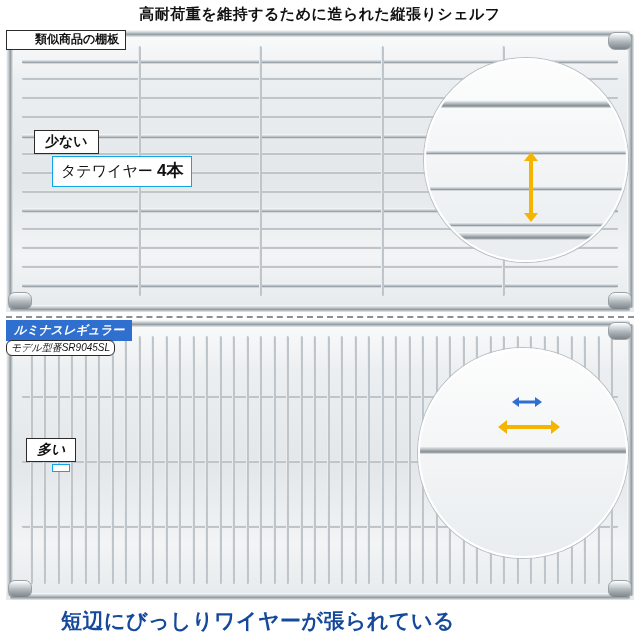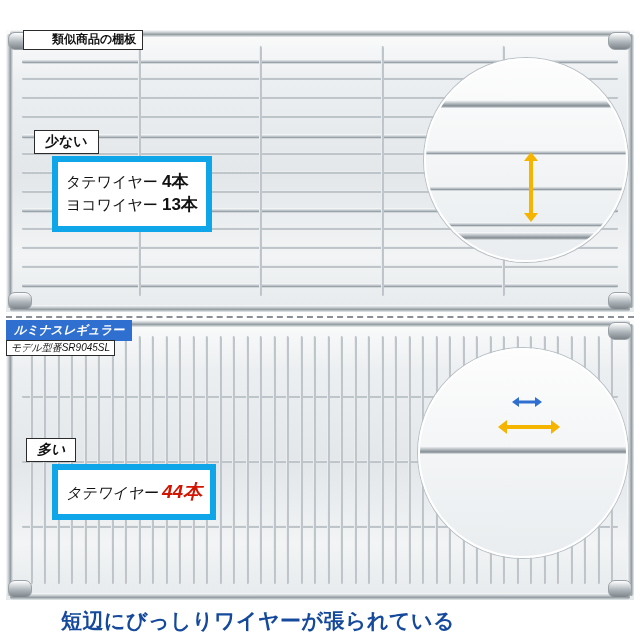--- a/index.html
+++ b/index.html
@@ -126,22 +126,22 @@
   
   .tag{
     position:absolute;background:#ffffff;border:1px solid #2b2b2b;
     font-size:12px;color:#111;padding:2px 6px;line-height:1.15;
     white-space:nowrap;
   }
   .tag-strong{font-weight:bold;}
   .tag-small{font-size:10px;padding:1px 4px;}
 
   .callout{
-    position:absolute;background:#ffffff;border:6px solid #0ea5e9;
-    padding:9px 8px;white-space:nowrap;
+    position:absolute;background:#ffffff;border:1px solid #0ea5e9;
+    padding:3px 8px;white-space:nowrap;
   }
   .callout .cnt{font-size:15px;color:#111;line-height:1.35;}
   .callout .cnt b{font-size:17px;}
   .hl{color:#d11500;font-weight:bold;font-size:19px;}
 
   .pill{
     position:absolute;background:#ffffff;border:1px solid #2b2b2b;
     font-size:14px;font-weight:bold;color:#111;padding:2px 10px;
   }
 
@@ -161,20 +161,21 @@
     display:flex;align-items:center;justify-content:center;
     font-size:21px;font-weight:bold;color:#15499b;
     letter-spacing:0.5px;
   }
 </style>
 </head>
 <body>
 
 <div class="page">
 
+  <div class="header">高耐荷重を維持するために造られた縦張りシェルフ</div>
 
   <div class="panel" id="panel-top">
     <div class="shelf-bg"></div>
 
     <div class="shelf-inner" id="top-inner">
         <div class="wire-h wire-thick" style="top: 19px;"></div>
         <div class="wire-h" style="top: 37px;"></div>
         <div class="wire-h" style="top: 56px;"></div>
         <div class="wire-h" style="top: 75px;"></div>
         <div class="wire-h wire-thick" style="top: 94px;"></div>
@@ -208,32 +209,28 @@
       <div class="zw-h" style="top:126px;"></div>
       <div class="zw-h" style="top:162px;"></div>
       <div class="zw-frame" style="bottom:20px;"></div>
       <div class="arrow v-arrow" style="left:96px;top:92px;width:18px;height:70px;">
         <div class="shaft"></div>
           <div class="head up"></div>
           <div class="head down"></div>
       </div>
     </div>
 
-    <div class="tag tag-strong" style="left:17px;top:0px;padding-left:28px;">類似商品の棚板</div>
+    <div class="tag tag-strong" style="left:0px;top:0px;padding-left:28px;">類似商品の棚板</div>
 
     <div class="pill" style="left:28px;top:100px;">少ない</div>
 
     <div class="callout" style="left:46px;top:126px;">
       <div class="cnt">
         <span>タテワイヤー</span>
         <b>4本</b>
-      </div>
-      <div class="cnt">
-        <span>ヨコワイヤー</span>
-        <b>13本</b>
       </div>
     </div>
   </div>
 
   <div class="divider" style="top:316px;"></div>
 
   <div class="panel" id="panel-bottom">
     <div class="shelf-bg"></div>
 
     <div class="shelf-inner" id="bottom-inner">
@@ -304,26 +301,22 @@
           <div class="head right"></div>
       </div>
       <div class="arrow h-arrow" style="left:78px;top:68px;width:62px;height:18px;">
         <div class="shaft"></div>
           <div class="head left"></div>
           <div class="head right"></div>
       </div>
     </div>
 
     <div class="bluebar" style="left:0px;top:0px;">ルミナスレギュラー</div>
-    <div class="tag tag-small" style="left:0px;top:20px;">モデル型番SR9045SL</div>
+    <div class="tag tag-small" style="left:0px;top:20px;border-radius:6px;">モデル型番SR9045SL</div>
 
     <div class="pill" style="left:20px;top:118px;">多い</div>
 
     <div class="callout" style="left:46px;top:144px;">
-      <div class="cnt">
-        <span>タテワイヤー</span>
-        <span class="hl">44本</span>
-      </div>
     </div>
   </div>
 
   <div class="footer">短辺にびっしりワイヤーが張られている</div>
 </div>
 
 </body></html>

